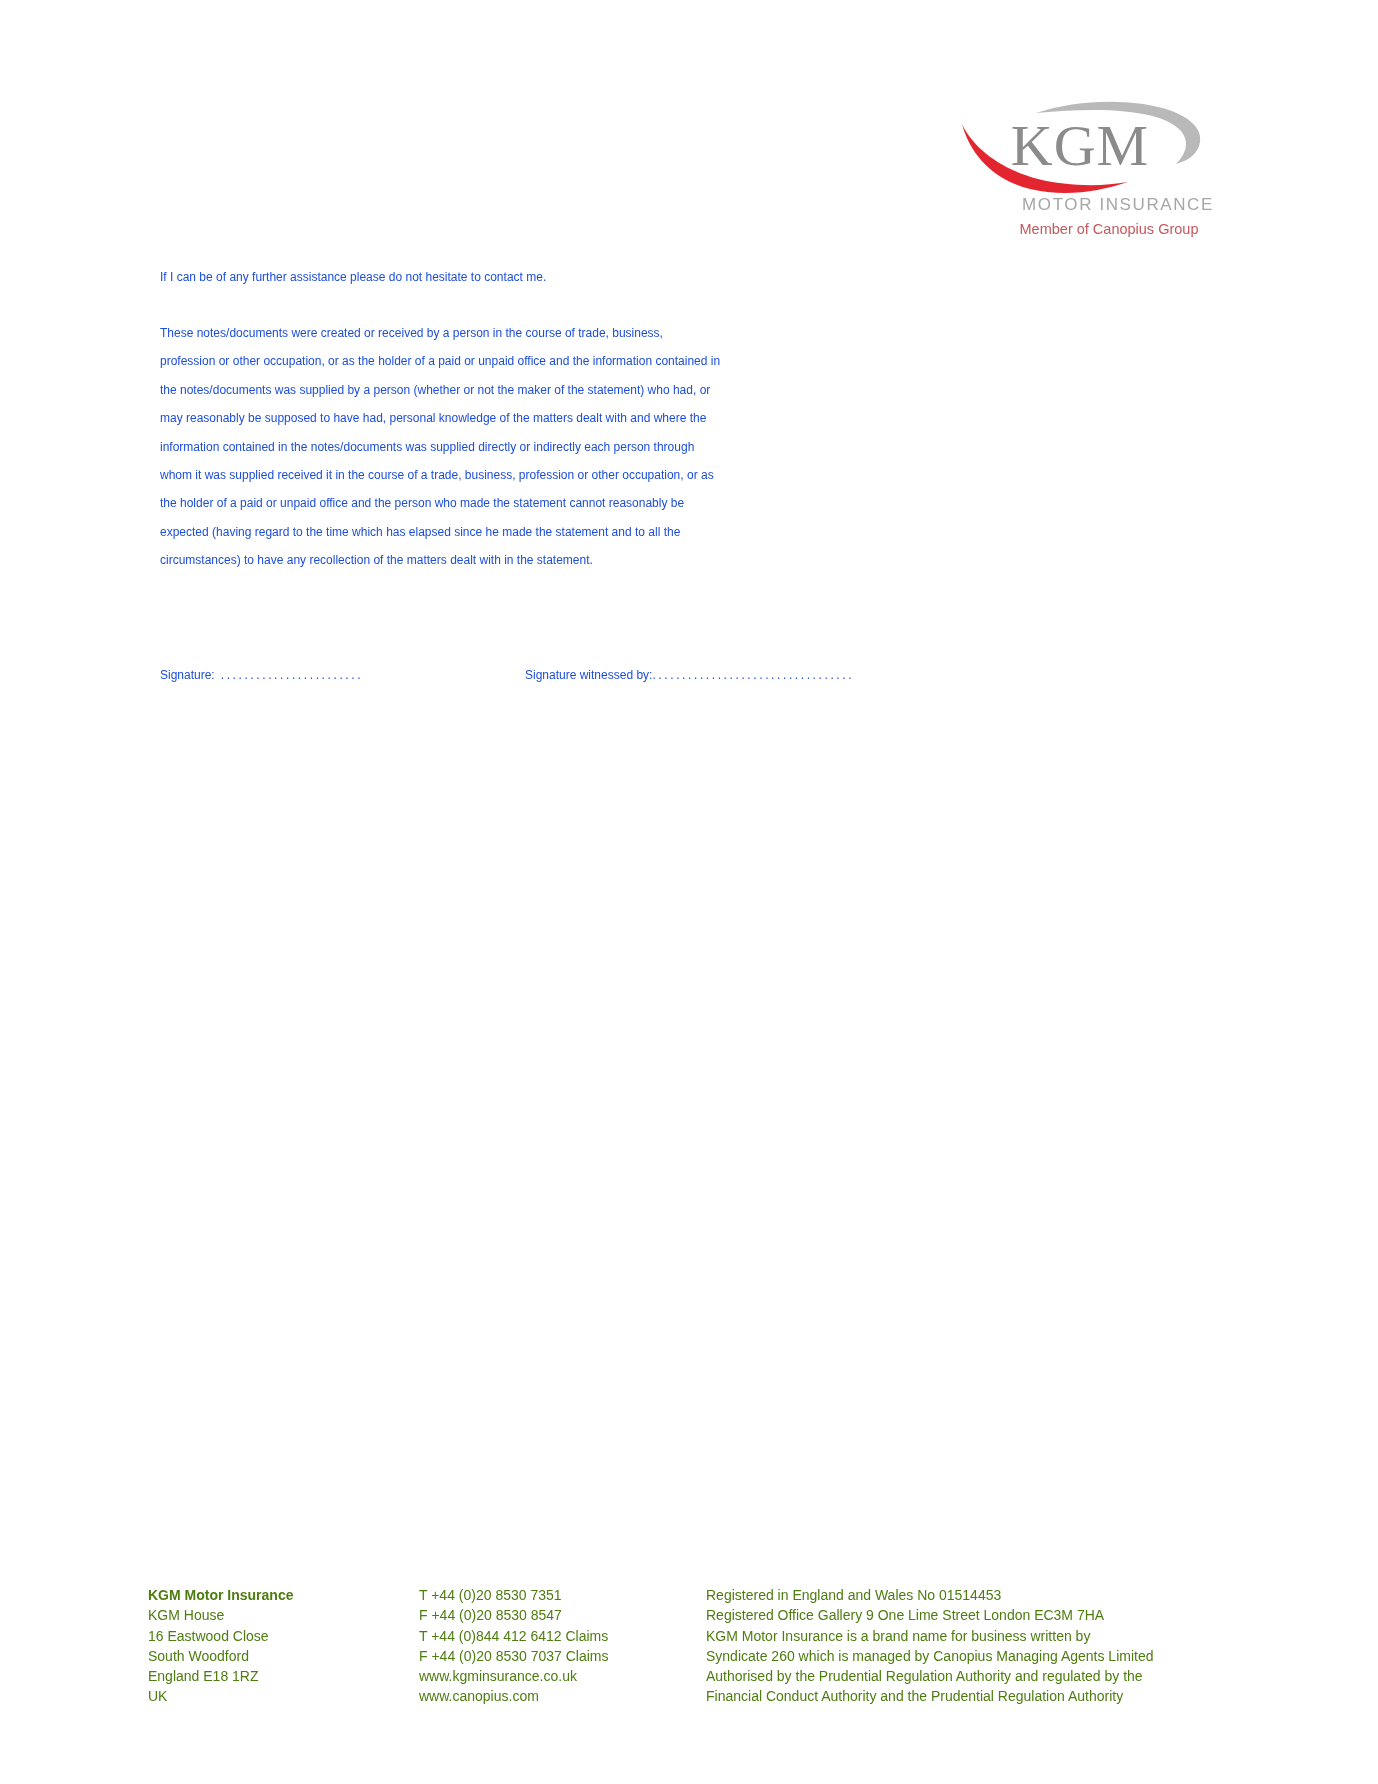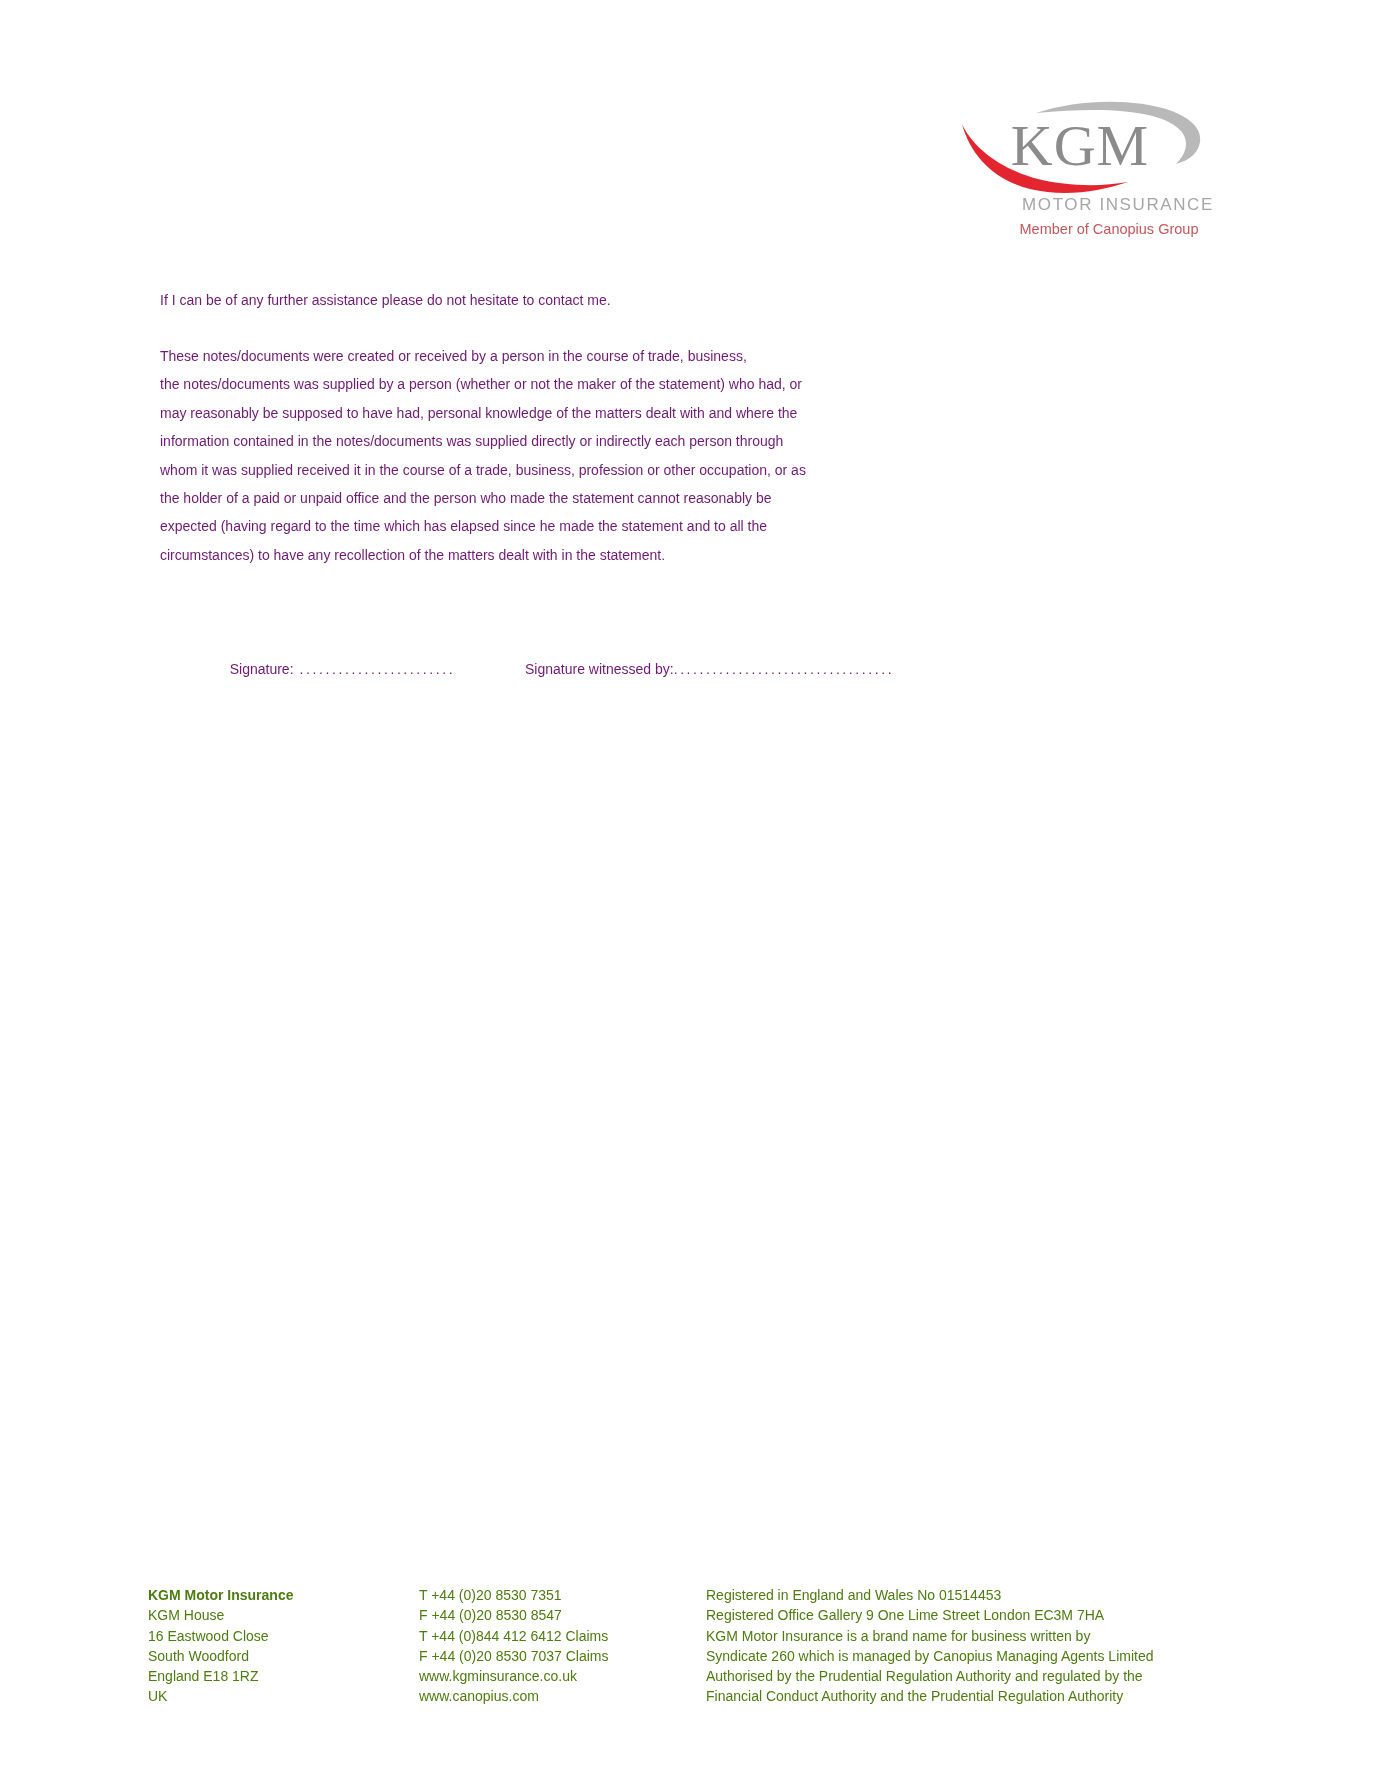--- a/index.html
+++ b/index.html
@@ -25,29 +25,29 @@
     font-size:17px; letter-spacing:1.6px;
     fill:#a6a6a6; text-anchor:middle;
   }
   .logo-tagline {
     font-family:"Liberation Sans", sans-serif;
     font-size:14.5px; fill:#c4585c; text-anchor:middle;
   }
 
   
   .content {
-    position:absolute; left:160px; top:286px; width:1090px;
-    color:#701a75; font-size:14px;
+    position:absolute; left:160px; top:263px; width:1090px;
+    color:#1d4ed8; font-size:12px;
   }
   .intro { margin:0; line-height:28px; white-space:nowrap; }
   .para  { margin-top:28px; }
   .para .line { line-height:28.4px; white-space:nowrap; }
 
   .sig-row { margin-top:86px; line-height:28px; white-space:nowrap; }
-  .sig-first { display:inline-block; width:365px;text-align:center; }
+  .sig-first { display:inline-block; width:365px; }
   .dots { letter-spacing:2.6px; }
   .dots-gap { margin-left:6px; }
 
   
   .footer {
     position:absolute; left:148px; top:1585px;
     display:flex; color:#4d7c0f; font-size:14px;
   }
   .fcol { line-height:20.3px; }
   .fcol .fline { white-space:nowrap; }
@@ -69,20 +69,21 @@
     <text class="logo-brand" x="132" y="69">KGM</text>
     <text class="logo-subtitle" x="170" y="114">MOTOR INSURANCE</text>
     <text class="logo-tagline" x="161" y="138">Member of Canopius Group</text>
   </svg>
 
   <div class="content">
     <p class="intro">If I can be of any further assistance please do not hesitate to contact me.</p>
 
     <div class="para">
       <div class="line">These notes/documents were created or received by a person in the course of trade, business,</div>
+      <div class="line">profession or other occupation, or as the holder of a paid or unpaid office and the information contained in</div>
       <div class="line">the notes/documents was supplied by a person (whether or not the maker of the statement) who had, or</div>
       <div class="line">may reasonably be supposed to have had, personal knowledge of the matters dealt with and where the</div>
       <div class="line">information contained in the notes/documents was supplied directly or indirectly each person through</div>
       <div class="line">whom it was supplied received it in the course of a trade, business, profession or other occupation, or as</div>
       <div class="line">the holder of a paid or unpaid office and the person who made the statement cannot reasonably be</div>
       <div class="line">expected (having regard to the time which has elapsed since he made the statement and to all the</div>
       <div class="line">circumstances) to have any recollection of the matters dealt with in the statement.</div>
     </div>
 
     <div class="sig-row">

